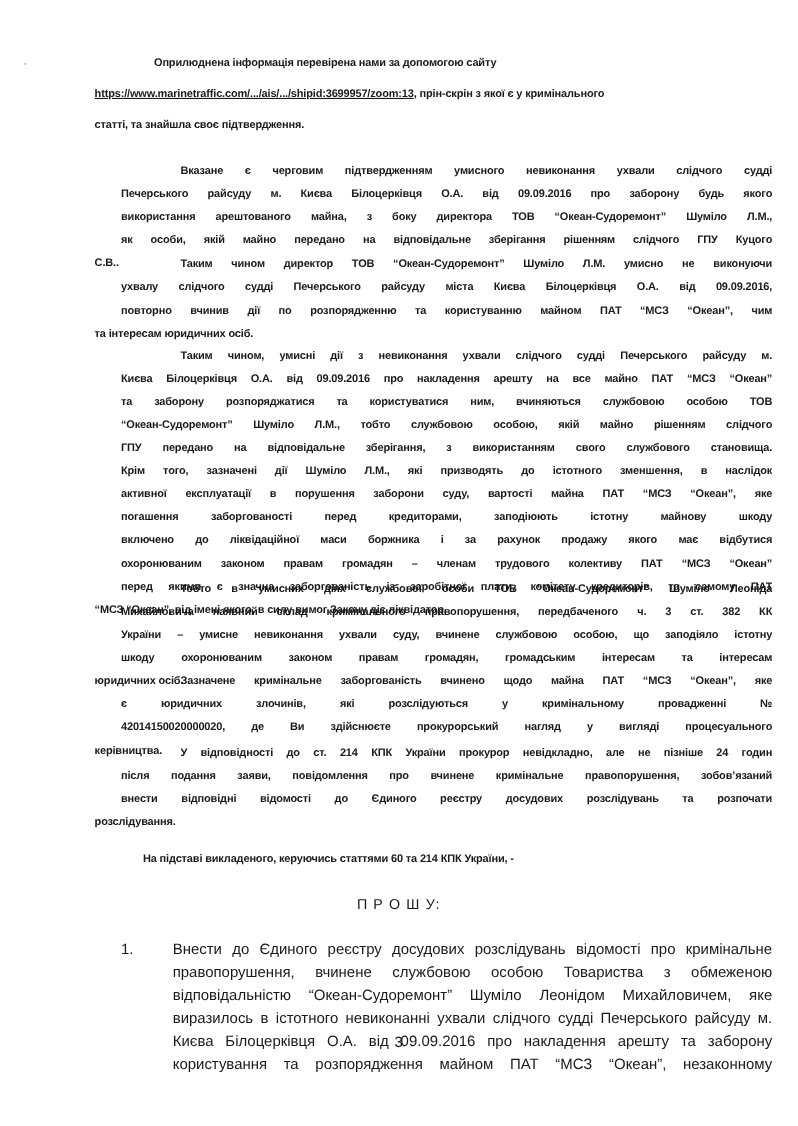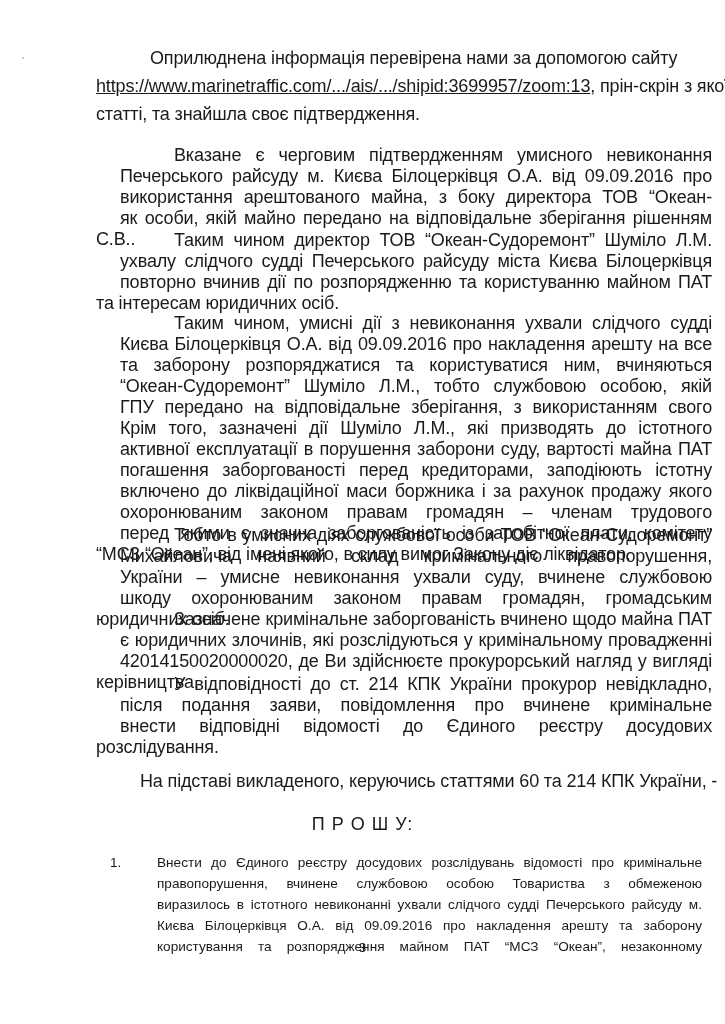--- a/index.html
+++ b/index.html
@@ -3,35 +3,35 @@
 <meta charset="utf-8">
 <style>
   html, body { margin: 0; padding: 0; background: #ffffff; }
   body { width: 725px; height: 1024px; overflow: hidden; position: relative; }
   .page {
     position: absolute; left: 0; top: 0; width: 725px; height: 1024px;
     background: #ffffff; color: #1a1a1a;
     font-family: "Liberation Sans", "DejaVu Sans", sans-serif;
   }
   .speck { position: absolute; left: 22px; top: 57px; width: 2px; height: 2px; background: #bbb; border-radius: 1px; }
-  .block { position: absolute; left: 96px; width: 616px; font-size: 18px; letter-spacing: -0.15px; }
+  .block { position: absolute; left: 86px; width: 616px; font-size: 10px; letter-spacing: -0.15px; font-weight: bold; }
   .line { display: block; white-space: nowrap; height: 21px; line-height: 21px; }
   .just { text-align: justify; text-align-last: justify; white-space: normal; overflow: hidden; margin-left: 24px; }
   .indent { padding-left: 54px; }
   .intro { top: 44px; }
   .intro .line { height: 28px; line-height: 28px; }
   .link { color: #1a1a1a; text-decoration: underline; }
   .p2 { top: 145px; }
   .p3 { top: 230px; }
   .p4 { top: 313px; }
   .p5 { top: 525px; }
   .p6 { top: 609px; }
   .p7 { top: 674px; }
   .p8 { top: 771px; }
-  .heading { position: absolute; top: 814px; left: 0; width: 725px; text-align: center; font-size: 18px; letter-spacing: 1px; }
+  .heading { position: absolute; top: 814px; left: 0; width: 725px; text-align: center; font-size: 13px; letter-spacing: 1px; }
   .list { position: absolute; top: 852px; left: 110px; width: 592px; font-size: 13.6px; }
   .list .num { position: absolute; left: 0; top: 0; }
   .list .body { margin-left: 23px; }
   .pagenum { position: absolute; top: 940px; left: 0; width: 725px; text-align: center; font-size: 13.6px; }
 </style>
 </head>
 <body>
 
 <div class="page">
   <div class="speck"></div>
@@ -99,20 +99,21 @@
   </div>
 
   <div class="heading">П Р О Ш У:</div>
 
   <div class="list">
     <div style="position:relative">
       <span class="num line">1.</span>
       <div class="body">
         <span class="line just">Внести до Єдиного реєстру досудових розслідувань відомості про кримінальне</span>
         <span class="line just">правопорушення, вчинене службовою особою Товариства з обмеженою</span>
+        <span class="line just">відповідальністю “Океан-Судоремонт” Шуміло Леонідом Михайловичем, яке</span>
         <span class="line just">виразилось в істотного невиконанні ухвали слідчого судді Печерського райсуду м.</span>
         <span class="line just">Києва Білоцерківця О.А. від 09.09.2016 про накладення арешту та заборону</span>
         <span class="line just">користування та розпорядження майном ПАТ “МСЗ “Океан”, незаконному</span>
       </div>
     </div>
   </div>
 
   <div class="pagenum">3</div>
 </div>
 

